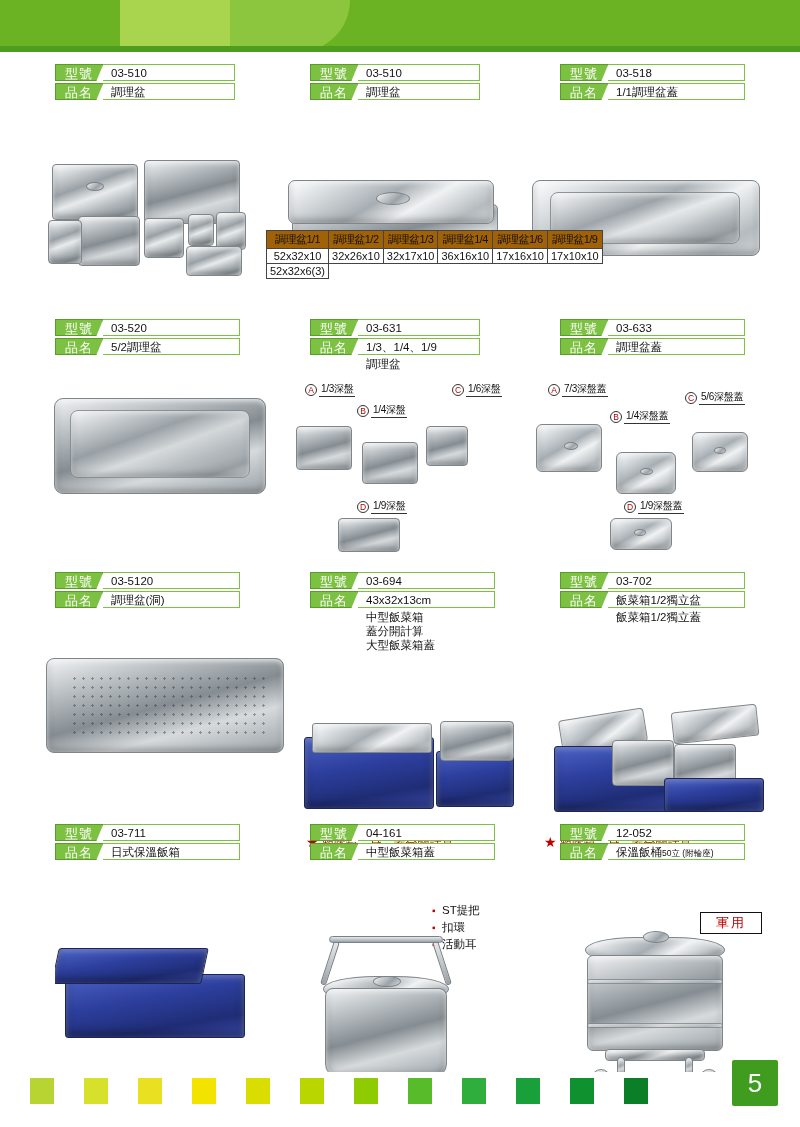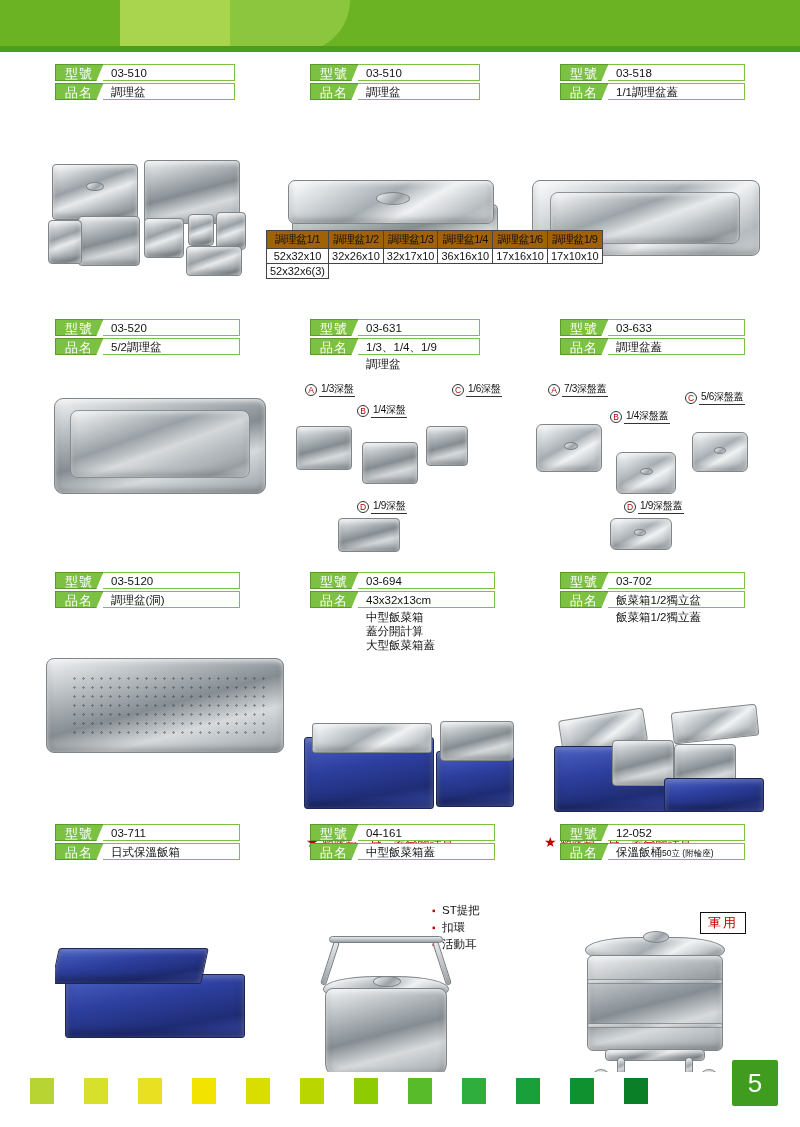--- a/index.html
+++ b/index.html
@@ -118,21 +118,21 @@
 
   
   .bullets { position:absolute; font-size:11.5px; color:#111; line-height:17px; }
   .bullets li { list-style:none; position:relative; padding-left:10px; }
   .bullets li::before{ content:"\25AA"; position:absolute; left:0; top:0; color:#c00000; font-size:10px; }
   .bullets ul { margin:0; padding:0; }
 
   
   .badge-red {
     position:absolute; border:1px solid #111; background:#ffffff; color:#c00000;
-    font-size:13px; padding:1px 7px; letter-spacing:2px;
+    font-size:13px; padding:1px 15px; letter-spacing:2px;
   }
 
   
   .bottom-strip { position:absolute; left:0; top:1072px; width:800px; height:55px; background:#ffffff; }
   .sq { position:absolute; top:1078px; width:24px; height:26px; }
   .page-num {
     position:absolute; right:22px; top:1060px; width:46px; height:46px;
     background:#3f9c1e; color:#ffffff; font-size:26px;
     display:flex; align-items:center; justify-content:center;
     border-radius:2px;

